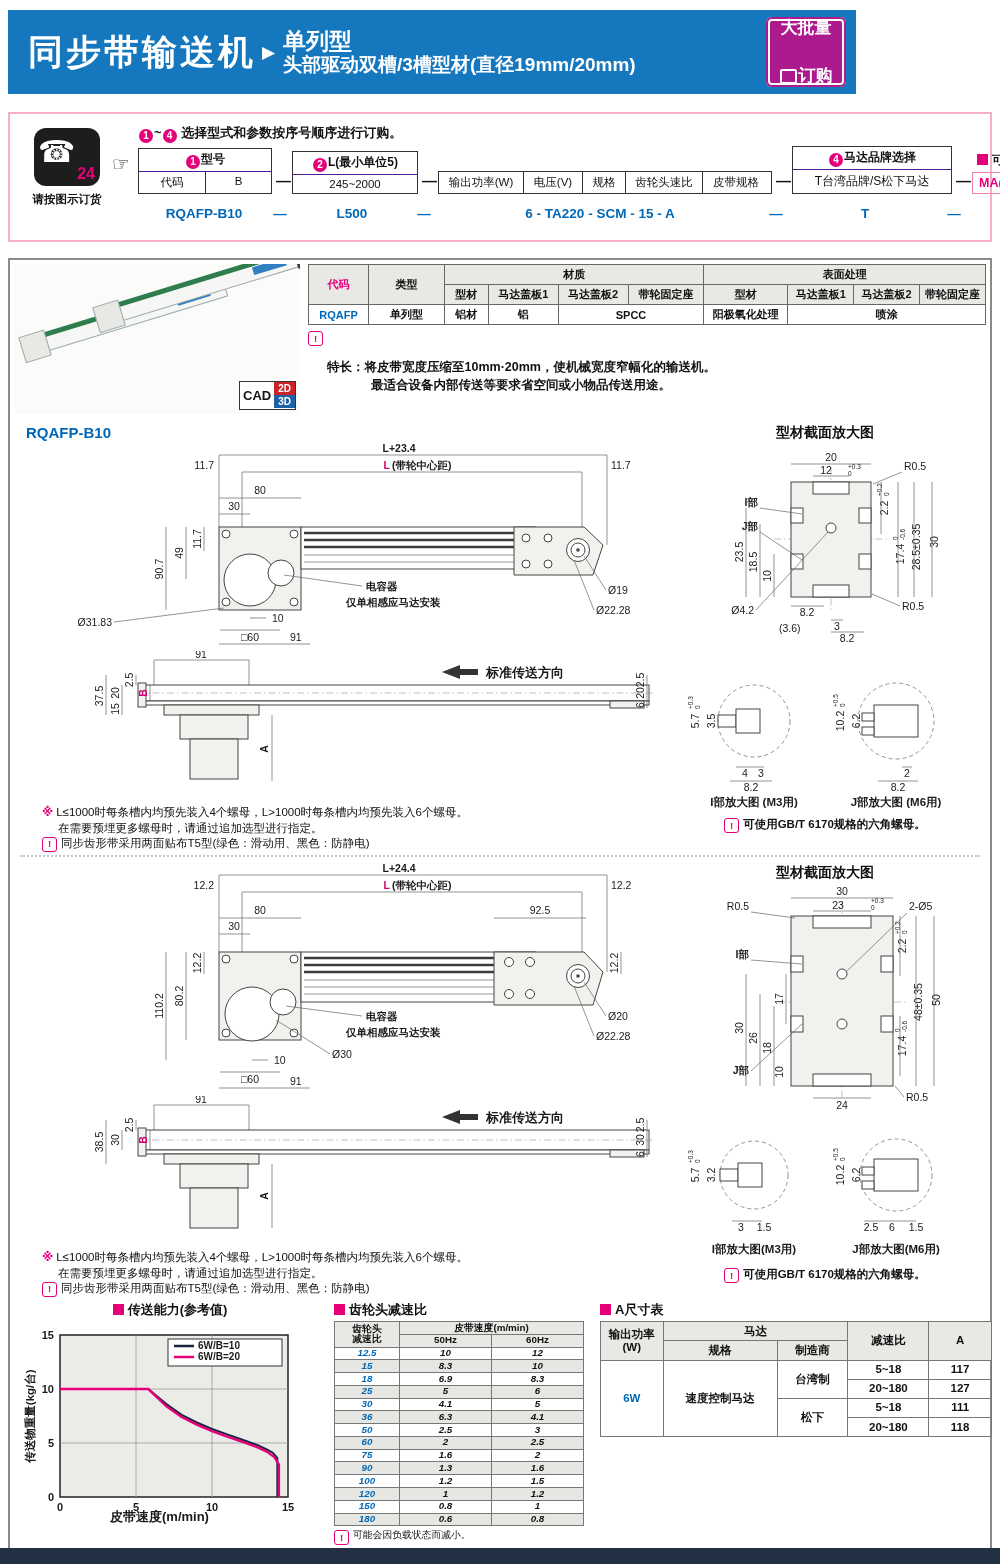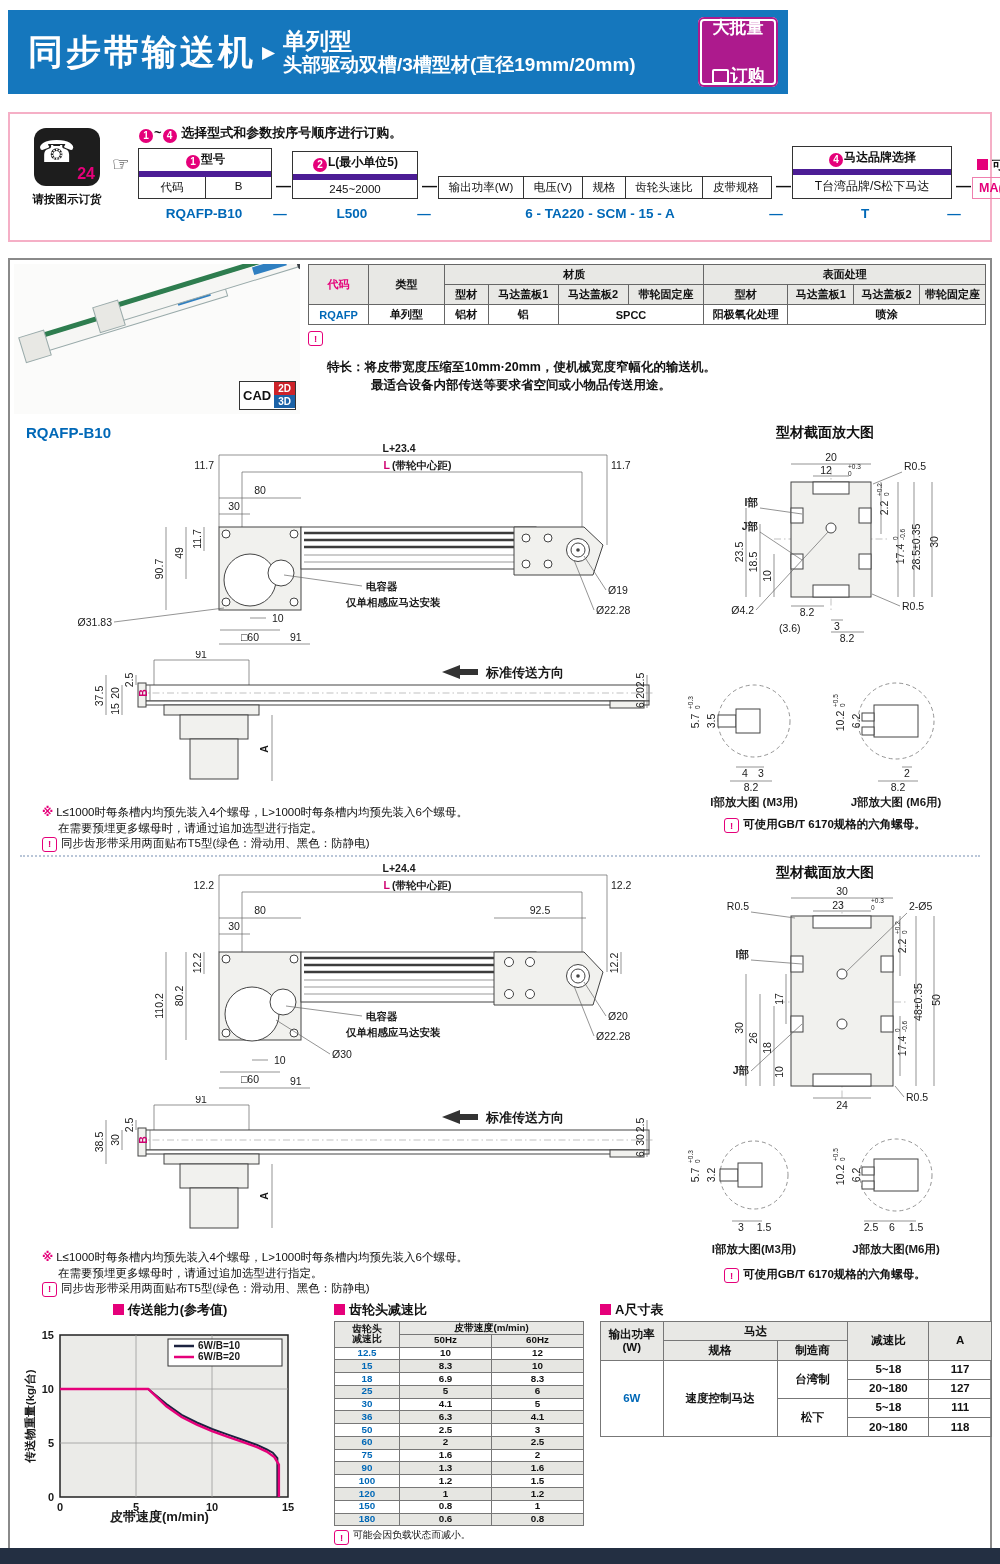--- a/index.html
+++ b/index.html
@@ -1,19 +1,19 @@
 <!DOCTYPE html>
 <html><head>
 <meta charset="utf-8">
 <style>
   html,body{margin:0;padding:0;background:#fff;}
   .page{position:relative;width:1000px;height:1564px;background:#fff;overflow:hidden;
         font-family:"Liberation Sans","DejaVu Sans",sans-serif;color:#111;}
   
-  .hdr{position:absolute;left:8px;top:10px;width:780px;height:84px;background:#1577bd;color:#fff;
+  .hdr{position:absolute;left:8px;top:10px;width:848px;height:84px;background:#1577bd;color:#fff;
        display:flex;align-items:center;}
   .hdr-title{font-size:35px;font-weight:bold;letter-spacing:3px;margin-left:20px;white-space:nowrap;}
   .hdr-arrow{font-size:17px;margin:0 8px 0 6px;}
   .hdr-subs{display:flex;flex-direction:column;line-height:1.15;}
   .hdr-sub1{font-size:23px;font-weight:bold;}
   .hdr-sub2{font-size:19px;font-weight:bold;}
   .badge{position:absolute;right:10px;top:7px;width:80px;height:70px;background:#ad1a8d;border-radius:6px;
          box-shadow:inset 0 0 0 2px #ad1a8d, inset 0 0 0 4px #fff;display:flex;flex-direction:column;
          align-items:center;justify-content:center;color:#fff;font-weight:bold;font-size:17px;line-height:1.2;gap:28px;}
   .badge .b2{display:flex;align-items:center;gap:2px;}
@@ -24,21 +24,21 @@
   .ph-ic{position:relative;width:66px;height:58px;background:#1d1d1d;border-radius:12px;margin:0 auto;}
   .ph-ic .glyph{position:absolute;left:4px;top:6px;font-size:30px;color:#fff;}
   .ph-ic .n24{position:absolute;right:5px;bottom:3px;color:#e5007a;font-size:16px;font-weight:bold;}
   .ph-cap{font-size:11.5px;font-weight:bold;margin-top:6px;}
   .hand{position:absolute;left:102px;top:38px;font-size:20px;}
   .inst{position:absolute;left:128px;top:10px;font-size:13px;font-weight:bold;}
   .nc{display:inline-flex;width:14px;height:14px;border-radius:50%;background:#e5007a;color:#fff;font-size:10px;
       font-weight:bold;align-items:center;justify-content:center;margin:0 1px;vertical-align:-2px;}
   .boxrow{position:absolute;left:128px;top:32px;display:flex;align-items:flex-end;}
   .obox{border:1px solid #333;}
-  .obox .ttl{border-bottom:6px solid #4c1d95;text-align:center;font-size:12px;font-weight:bold;padding:2px 0;}
+  .obox .ttl{border-bottom:1px solid #4c1d95;text-align:center;font-size:12px;font-weight:bold;padding:2px 0;}
   .obox .cells{display:flex;}
   .obox .cells span{display:block;text-align:center;font-size:11.5px;padding:3px 0;border-left:1px solid #333;}
   .obox .cells span:first-child{border-left:none;}
   .odash{font-size:15px;font-weight:bold;margin:0 4px 5px;width:12px;text-align:center;}
   .optcol{display:flex;flex-direction:column;align-items:center;margin-bottom:0;}
   .optttl{font-size:12px;font-weight:bold;margin-bottom:3px;white-space:nowrap;}
   .bsq{display:inline-block;width:11px;height:11px;background:#e5007a;margin-right:4px;vertical-align:-1px;}
   .optbox{border:1.5px solid #ef7fae;color:#e5007a;font-size:12.5px;font-weight:bold;padding:3px 6px;white-space:nowrap;}
   .exrow{position:absolute;left:128px;top:92px;display:flex;color:#0068b7;font-weight:bold;font-size:13.5px;}
   .exrow span{display:block;text-align:center;}
@@ -88,21 +88,21 @@
   .dsh{stroke:#888;stroke-width:.9;stroke-dasharray:4 3;fill:none;}
   .scr{fill:#fff;stroke:#444;stroke-width:1;}
   
   .bottom{display:flex;padding:4px 10px 0 10px;gap:14px;}
   .btitle{font-size:13px;font-weight:bold;margin-bottom:2px;white-space:nowrap;}
   table.gear{border-collapse:collapse;font-size:9.8px;width:250px;}
   table.gear th,table.gear td{border:1px solid #777;text-align:center;padding:0.5px 1px;line-height:1.1;}
   table.gear th{background:#e8e8e5;font-weight:bold;}
   table.gear tbody tr:nth-child(even){background:#e6e6e2;}
   table.gear tbody td:first-child{color:#0068b7;font-weight:bold;}
-  table.gear tbody td{font-weight:bold;}
+  table.gear tbody td{font-weight:bold;font-style:italic;}
   .gnotes{font-size:9.8px;margin-top:3px;line-height:1.3;}
   .gnotes .row{display:flex;}
   table.atab{border-collapse:collapse;font-size:11.5px;width:392px;}
   table.atab th,table.atab td{border:1px solid #777;text-align:center;padding:2.5px 2px;font-weight:bold;line-height:1.15;}
   table.atab th{background:#e8e8e5;}
   .footer{position:absolute;left:0;top:1548px;width:1000px;height:16px;background:#232f42;}
   .tick{font-size:11px;font-weight:bold;}
   .lg{font-size:10px;font-weight:bold;}
 </style>
 </head>

